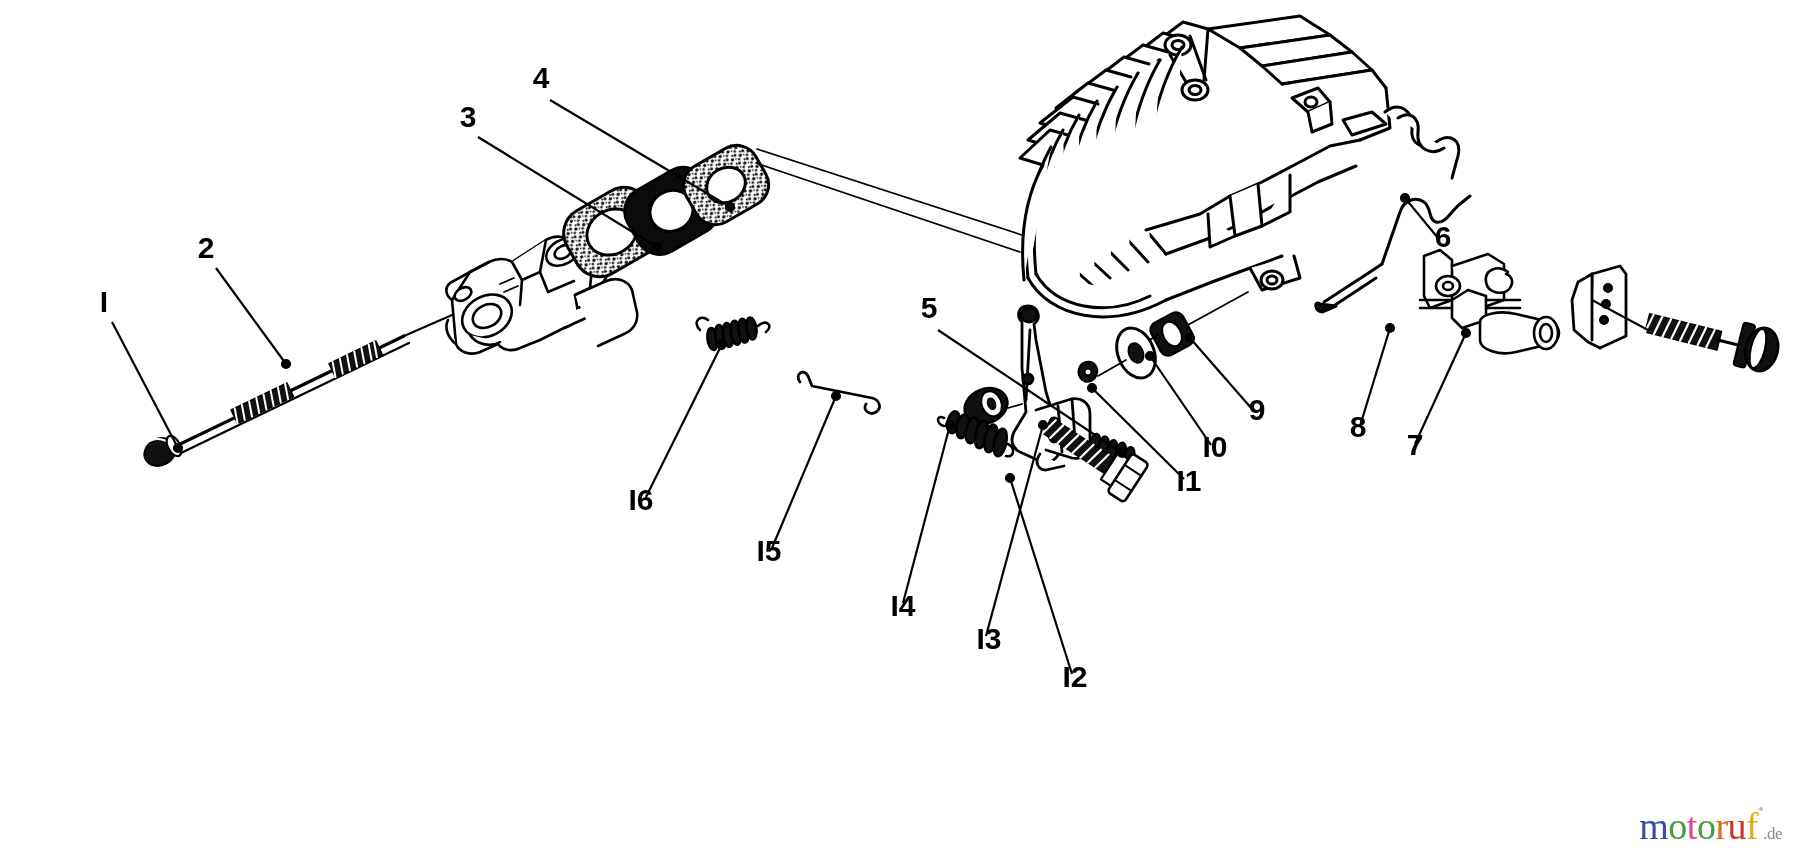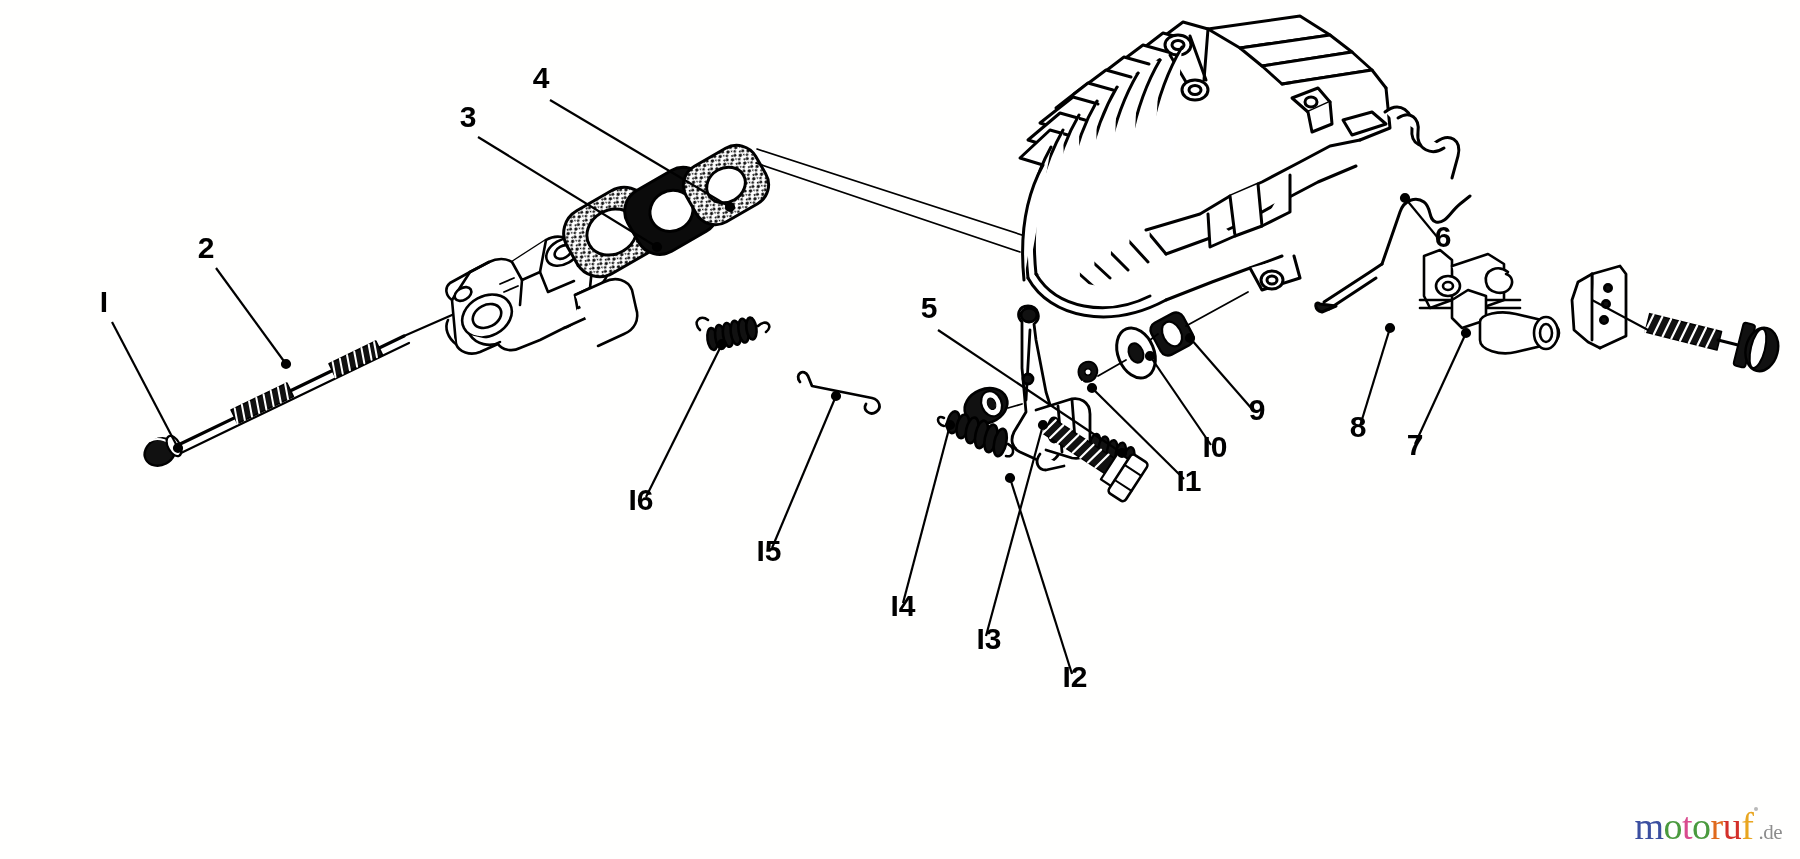--- a/index.html
+++ b/index.html
@@ -12,21 +12,21 @@
   #art{position:absolute;left:0;top:0;width:1800px;height:859px;}
 
   
   #watermark{
     position:absolute;right:18px;bottom:14px;
     font-family:"Liberation Serif", serif;
     font-size:38px;letter-spacing:-0.5px;
     line-height:1;white-space:nowrap;
     user-select:none;
   }
-  #watermark .suffix{font-size:21px;color:#8d8d8d;font-family:"Liberation Serif",serif;}
+  #watermark .suffix{font-size:17px;color:#8d8d8d;font-family:"Liberation Serif",serif;}
   #watermark .dot{
     display:inline-block;width:4px;height:4px;border-radius:50%;
     background:#b9b9b9;vertical-align:super;margin-left:1px;
     position:relative;top:-14px;
   }
 </style>
 </head>
 <body>
 
 <div id="stage">

